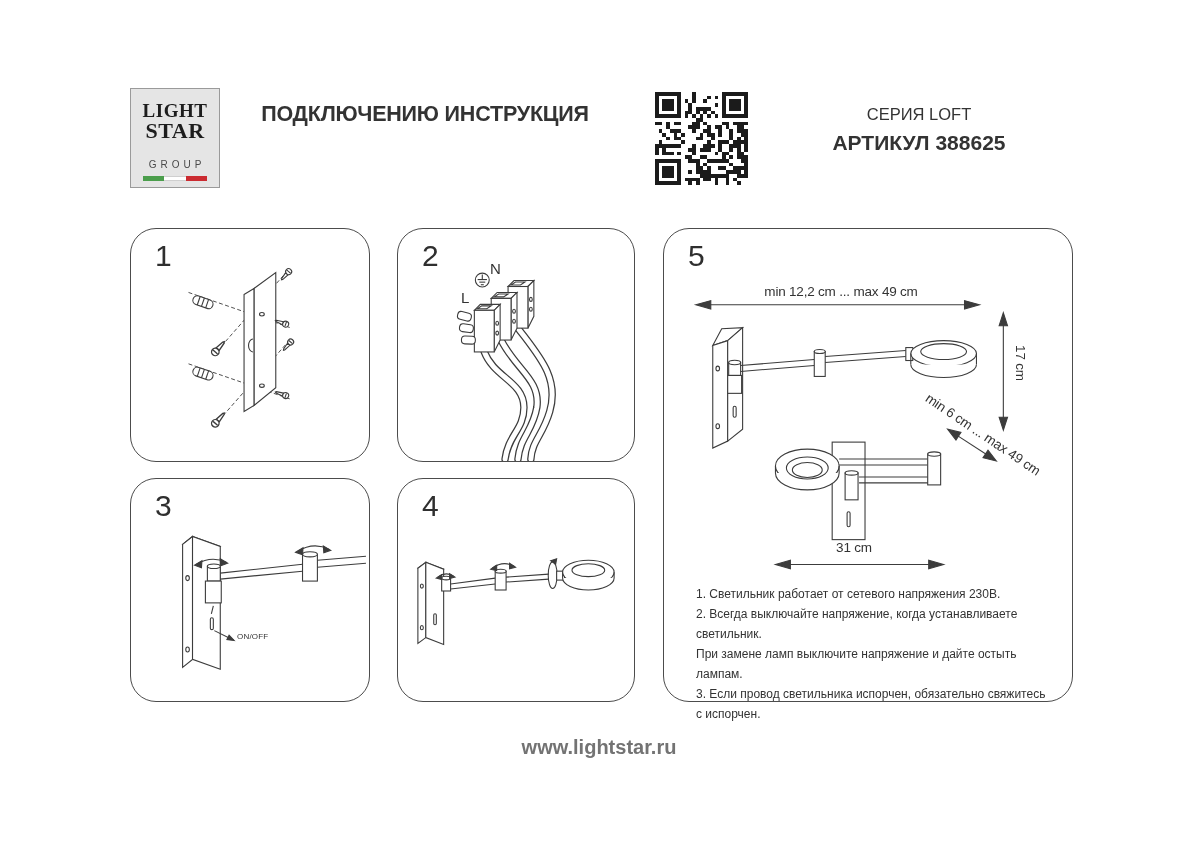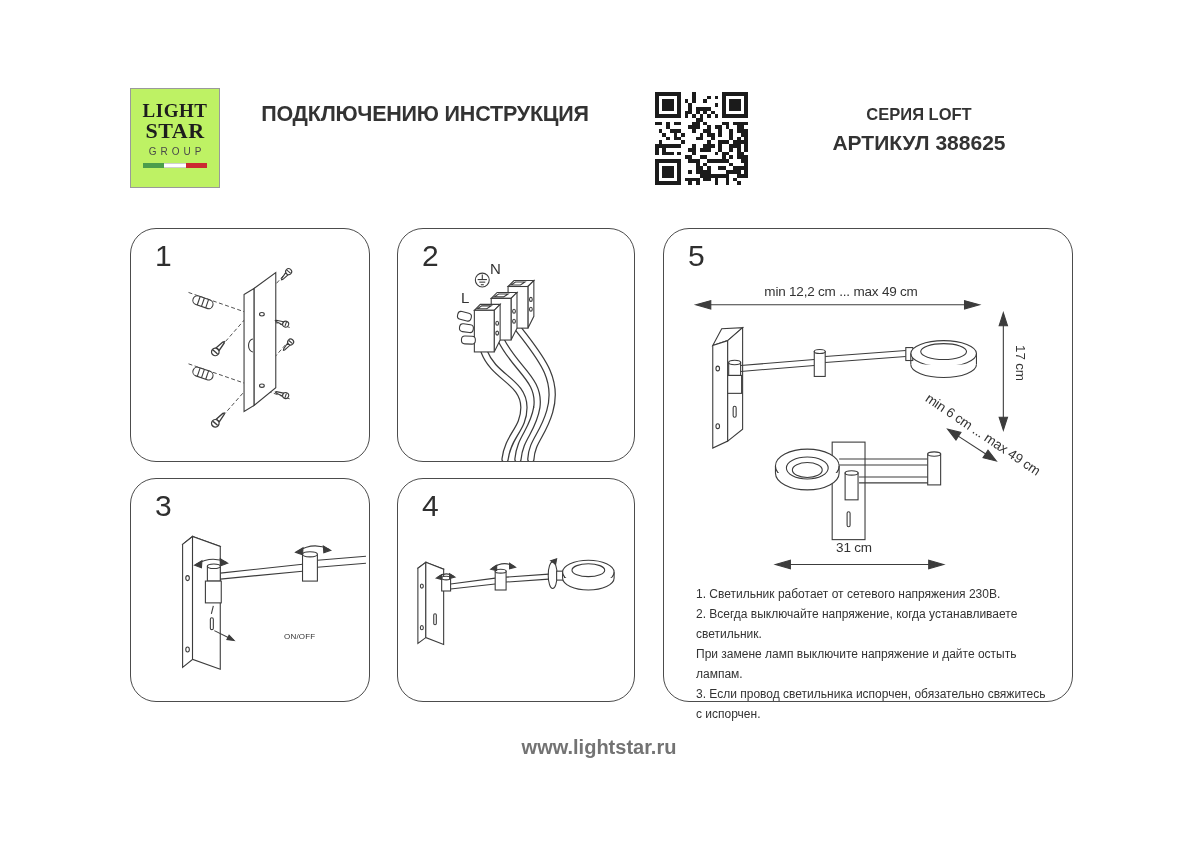--- a/index.html
+++ b/index.html
@@ -2,55 +2,55 @@
 <html><head>
 <meta charset="utf-8">
 <style>
   * { box-sizing: border-box; margin: 0; padding: 0; }
   html,body { background:#ffffff; }
   body { font-family:"Liberation Sans", sans-serif; color:#303030; }
   .sheet { position:relative; width:1200px; height:849px; background:#fff; overflow:hidden; }
 
   
   .logo-box { position:absolute; left:130px; top:88px; width:90px; height:100px;
-              border:1px solid #9a9a9a; background:#bef264; text-align:center; padding-top:13px; }
+              border:1px solid #9a9a9a; background:#e5e5e5; text-align:center; padding-top:13px; }
   .logo-w1 { font-family:"Liberation Serif", serif; font-weight:bold; font-size:19px; line-height:18px; color:#1d1d1d; letter-spacing:.5px; }
   .logo-w2 { font-family:"Liberation Serif", serif; font-weight:bold; font-size:22px; line-height:21px; color:#1d1d1d; letter-spacing:.5px; }
-  .logo-w3 { font-size:10px; letter-spacing:4px; color:#4a4a4a; margin-top:5px; text-indent:4px; }
+  .logo-w3 { font-size:10px; letter-spacing:4px; color:#4a4a4a; margin-top:18px; text-indent:4px; }
   .logo-flag { width:64px; height:5px; margin:6px auto 0; display:flex; }
   .logo-flag span { flex:1; height:100%; }
   .flag-g { background:#4b9e4c; }
   .flag-w { background:#fff; border-top:1px solid #cfcfcf; border-bottom:1px solid #cfcfcf; }
   .flag-r { background:#cb2b31; }
 
   .title { position:absolute; left:230px; top:101px; width:390px; text-align:center;
            font-size:21.5px; font-weight:bold; line-height:26px; color:#333; letter-spacing:-0.2px; }
 
   .qr { position:absolute; left:655px; top:92px; width:93px; height:93px; }
   .qr svg { width:100%; height:100%; shape-rendering:crispEdges; }
 
   .series  { position:absolute; left:819px; top:105px; width:200px; text-align:center;
-             font-size:16.5px; font-weight:bold; color:#333; }
+             font-size:16.5px; font-weight:normal; color:#333; }
   .article { position:absolute; left:809px; top:131px; width:220px; text-align:center;
              font-size:21px; font-weight:bold; color:#333; }
 
   
   .panel { position:absolute; border:1.4px solid #4c4c4c; border-radius:26px; background:#fff; }
   .p1 { left:130px; top:228px; width:240px; height:234px; }
   .p2 { left:397px; top:228px; width:238px; height:234px; }
   .p3 { left:130px; top:478px; width:240px; height:224px; }
   .p4 { left:397px; top:478px; width:238px; height:224px; }
   .p5 { left:663px; top:228px; width:410px; height:474px; }
   .panel svg.art { position:absolute; left:0; top:0; width:100%; height:100%; }
   .num { position:absolute; left:24px; top:12px; font-size:30px; font-weight:400; color:#2f2f2f; line-height:1; }
 
   .lab { position:absolute; color:#333; }
   .lab-n { left:92px; top:31px; font-size:15px; }
   .lab-l { left:63px; top:60px; font-size:15px; }
-  .lab-onoff { left:106px; top:153px; font-size:8px; letter-spacing:.2px;margin-left:47px; }
+  .lab-onoff { left:106px; top:153px; font-size:8px; letter-spacing:.2px; }
 
   .dim { position:absolute; font-size:13.5px; color:#333; text-align:center; letter-spacing:-0.2px; }
   .dim-top    { left:37px;  top:55px;  width:280px; }
   .dim-height { left:324px; top:124px; width:60px; height:20px; transform:rotate(90deg); }
   .dim-diag   { left:239px; top:198px; width:160px; transform:rotate(34deg); }
   .dim-width  { left:140px; top:311px; width:100px; }
 
   .notes { position:absolute; left:32px; top:355px; width:365px; font-size:12px; line-height:20px; color:#333; }
 
   .footer { position:absolute; left:474px; top:736px; width:250px; text-align:center;

